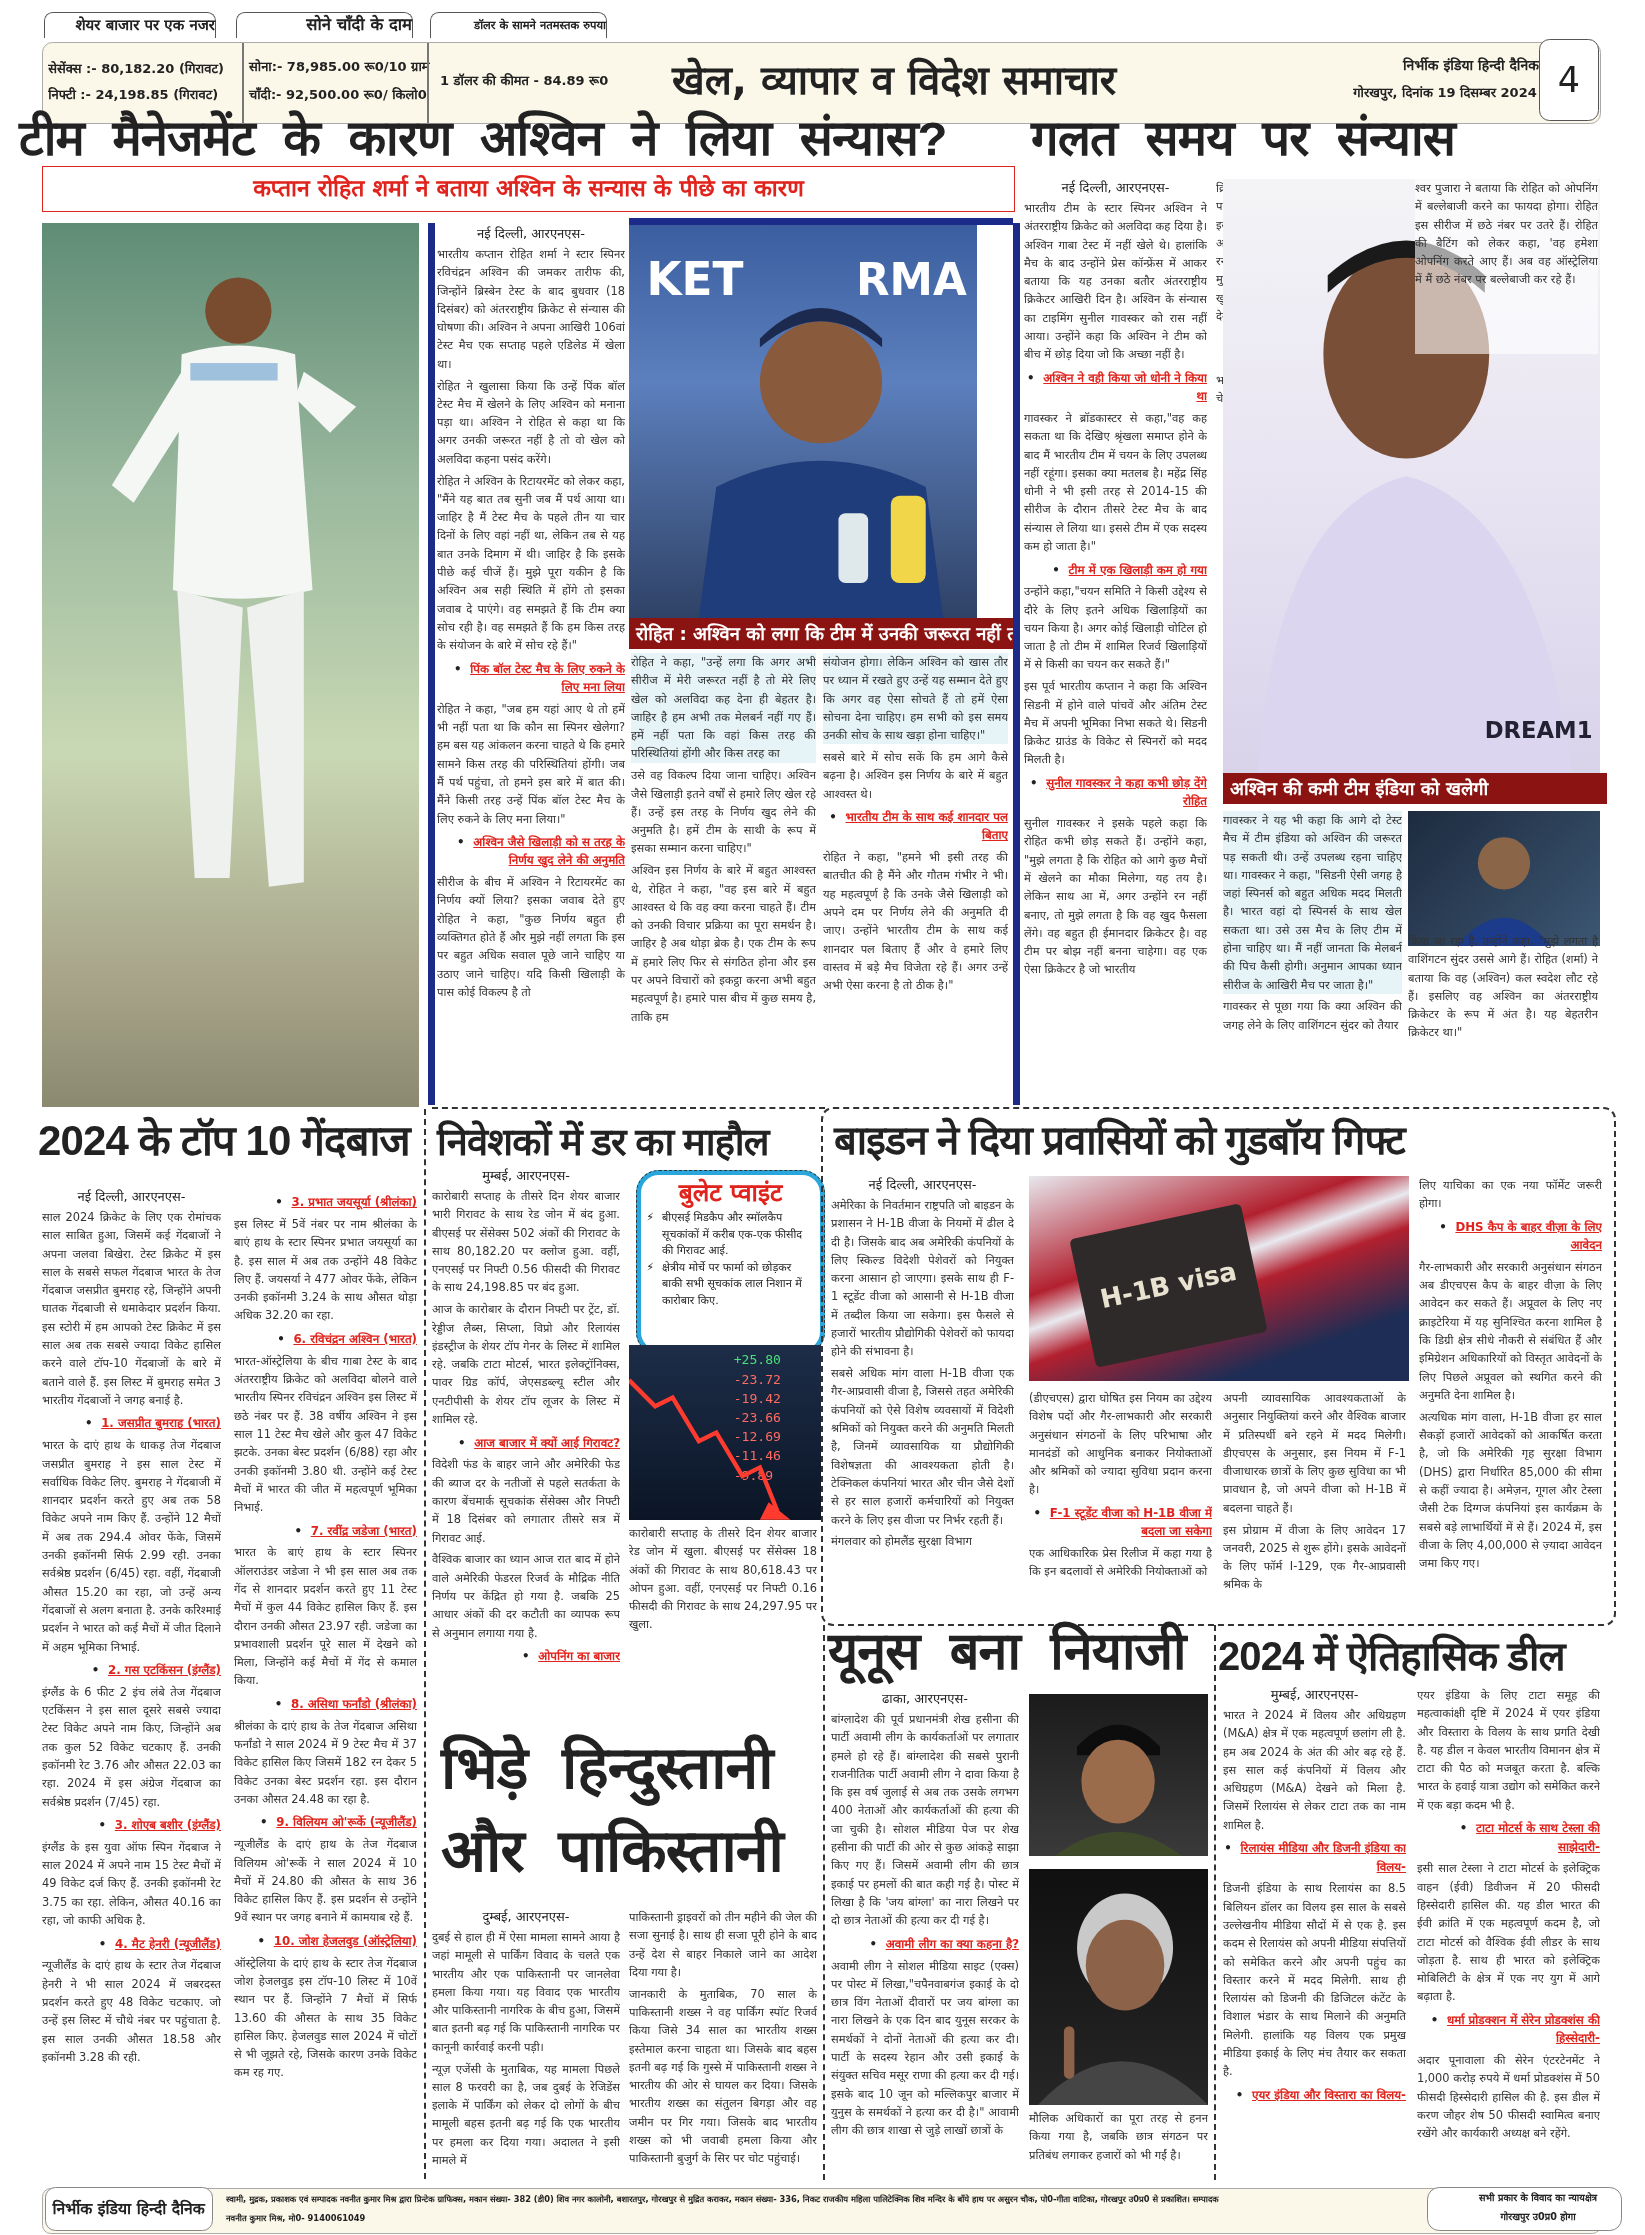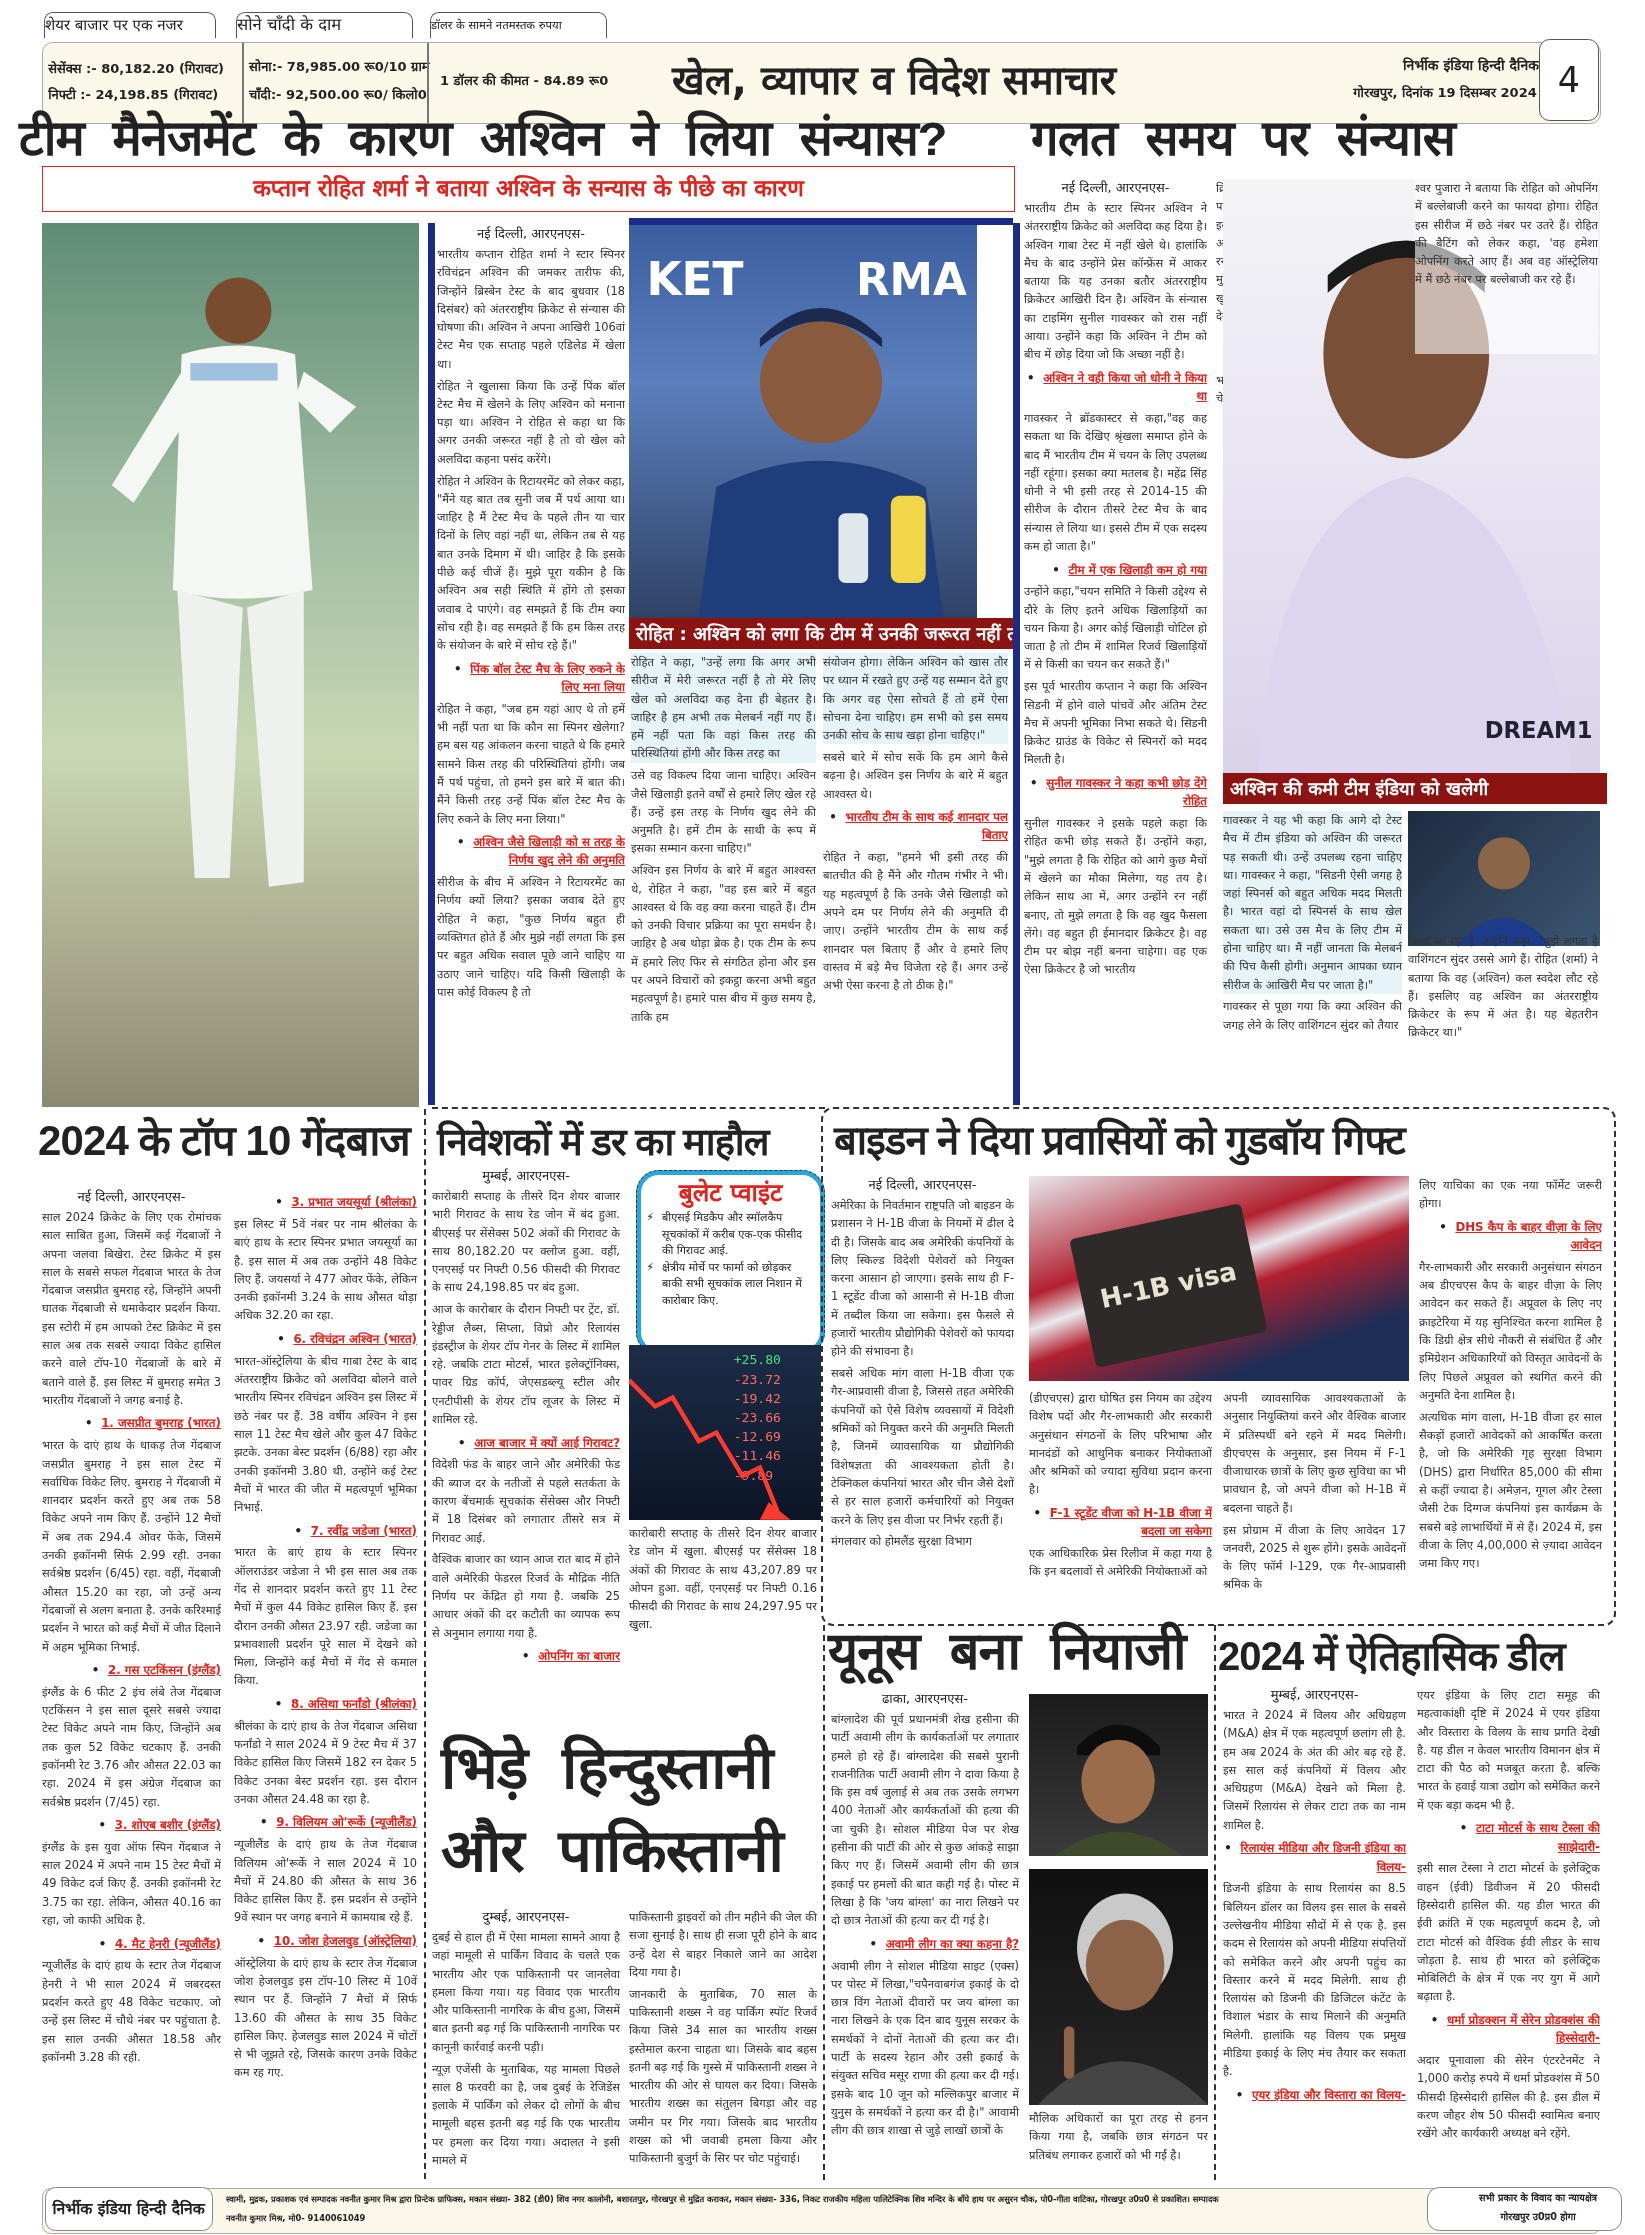--- a/index.html
+++ b/index.html
@@ -1,18 +1,18 @@
 <!DOCTYPE html>
 <html style="font-size:14px"><head>
 <meta charset="utf-8">
 <style>
   html,body{margin:0;padding:0;background:#fff;}
   body{width:1646px;height:2236px;position:relative;overflow:hidden;font-family:"DejaVu Sans",sans-serif;color:#222;}
   .abs{position:absolute;}
-  .tabbox{border:1.7px solid #555;border-bottom:none;border-radius:8.7px 8.7px 0 0;background:#fff;text-align:left;font-weight:normal;font-size:15px;line-height:24.5px;}
+  .tabbox{border:1.7px solid #555;border-bottom:none;border-radius:8.7px 8.7px 0 0;background:#fff;text-align:right;font-weight:bold;font-size:15px;line-height:24.5px;}
   .band{background:#fbf8e9;border:1.7px solid #aaa;border-radius:10.5px;}
   .band-cell{position:absolute;font-weight:bold;font-size:13px;line-height:23px;}
   .sep{position:absolute;top:0;bottom:0;width:1.7px;background:#777;}
   .section-title{font-weight:900;font-family:"Liberation Sans",sans-serif;font-size:42px;line-height:49px;letter-spacing:-0.9px;}
   .huge-title{font-weight:900;font-family:Liberation Mono, monospace;font-size:49px;line-height:56px;letter-spacing:-0.9px;}
   .col{position:absolute;font-size:11.4px;line-height:18.3px;color:#333;text-align:justify;overflow:hidden;}
   .col p{margin:0 0 3.5px 0;}
   .dateline{font-size:13px;text-align:center;margin-bottom:1.7px;color:#222;}
   .subhead{color:#e0231c;font-weight:bold;font-size:11.8px;text-decoration:underline;text-align:right;margin:5.2px 0 3.5px 0;}
   .subhead::before{content:"•";color:#222;margin-right:8.7px;text-decoration:none;display:inline-block;}
@@ -209,21 +209,21 @@
       <text x="120" y="88" font-size="15" font-family="DejaVu Sans Mono, monospace" fill="#ff6b62">-23.66</text>
       <text x="120" y="66" font-size="15" font-family="DejaVu Sans Mono, monospace" fill="#ff6b62">-19.42</text>
       <text x="120" y="44" font-size="15" font-family="DejaVu Sans Mono, monospace" fill="#ff6b62">-23.72</text>
       <text x="120" y="22" font-size="15" font-family="DejaVu Sans Mono, monospace" fill="#4ae07a">+25.80</text>
     <polyline points="0,40 30,70 50,60 80,110 100,100 130,150 150,140 170,190" fill="none" stroke="#ff3b30" stroke-width="5"></polyline>
     <polygon points="160,180 185,200 150,200" fill="#ff3b30"></polygon>
   </svg>
 </div>
 
 <div class="col" style="left:629px;top:1524px;width:188px;height:162px;">
-  <p>कारोबारी सप्ताह के तीसरे दिन शेयर बाजार रेड जोन में खुला. बीएसई पर सेंसेक्स 18 अंकों की गिरावट के साथ 43,207.89 पर ओपन हुआ. वहीं, एनएसई पर निफ्टी 0.16 फीसदी की गिरावट के साथ 24,297.95 पर खुला.</p>
+  <p>कारोबारी सप्ताह के तीसरे दिन शेयर बाजार रेड जोन में खुला. बीएसई पर सेंसेक्स 18 अंकों की गिरावट के साथ 80,618.43 पर ओपन हुआ. वहीं, एनएसई पर निफ्टी 0.16 फीसदी की गिरावट के साथ 24,297.95 पर खुला.</p>
 </div>
 
 <div class="abs huge-title" style="left:441px;top:1738px;font-size:59px;line-height:70px;">भिड़े हिन्दुस्तानी</div>
 <div class="abs huge-title" style="left:441px;top:1821px;font-size:59px;line-height:70px;">और पाकिस्तानी</div>
 <div class="col" style="left:432px;top:1908px;width:188px;height:271px;">
   <div class="dateline">दुम्बई, आरएनएस-</div>
   <p>दुबई से हाल ही में ऐसा मामला सामने आया है जहां मामूली से पार्किंग विवाद के चलते एक भारतीय और एक पाकिस्तानी पर जानलेवा हमला किया गया। यह विवाद एक भारतीय और पाकिस्तानी नागरिक के बीच हुआ, जिसमें बात इतनी बढ़ गई कि पाकिस्तानी नागरिक पर कानूनी कार्रवाई करनी पड़ी।</p>
   <p>न्यूज़ एजेंसी के मुताबिक, यह मामला पिछले साल 8 फरवरी का है, जब दुबई के रेजिडेंस इलाके में पार्किंग को लेकर दो लोगों के बीच मामूली बहस इतनी बढ़ गई कि एक भारतीय पर हमला कर दिया गया। अदालत ने इसी मामले में</p>
 </div>
 <div class="col" style="left:629px;top:1908px;width:188px;height:271px;">

